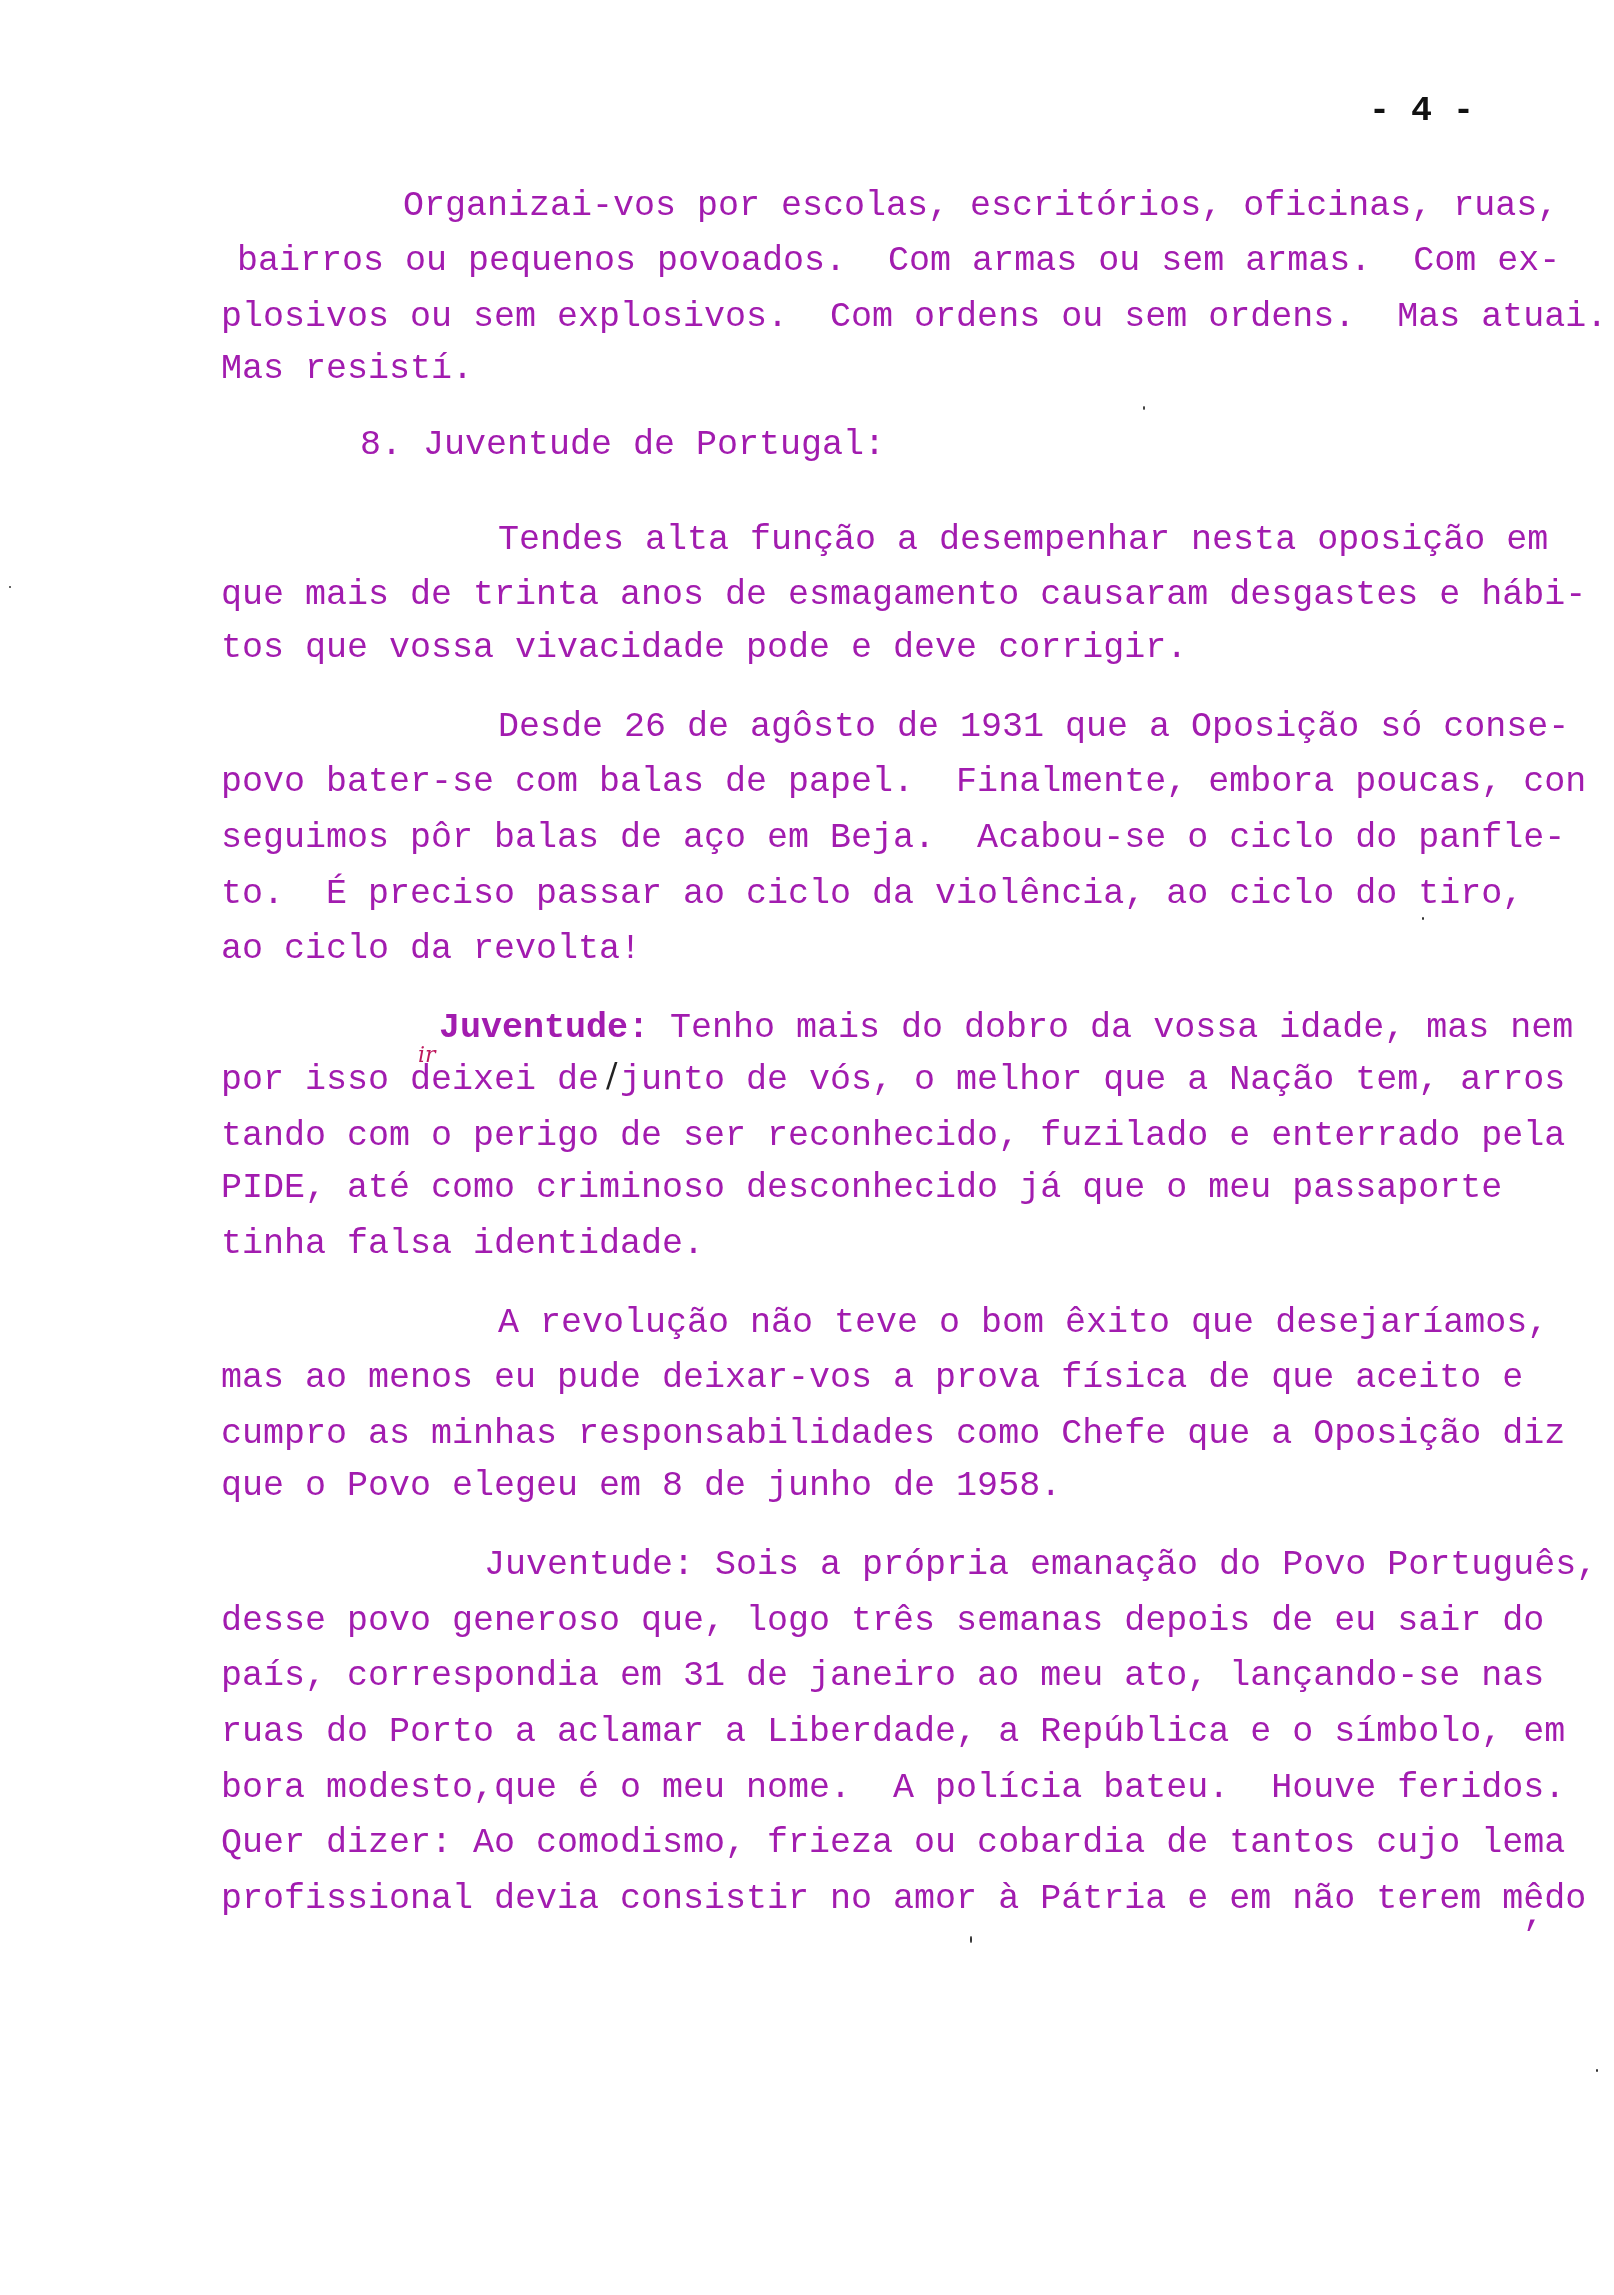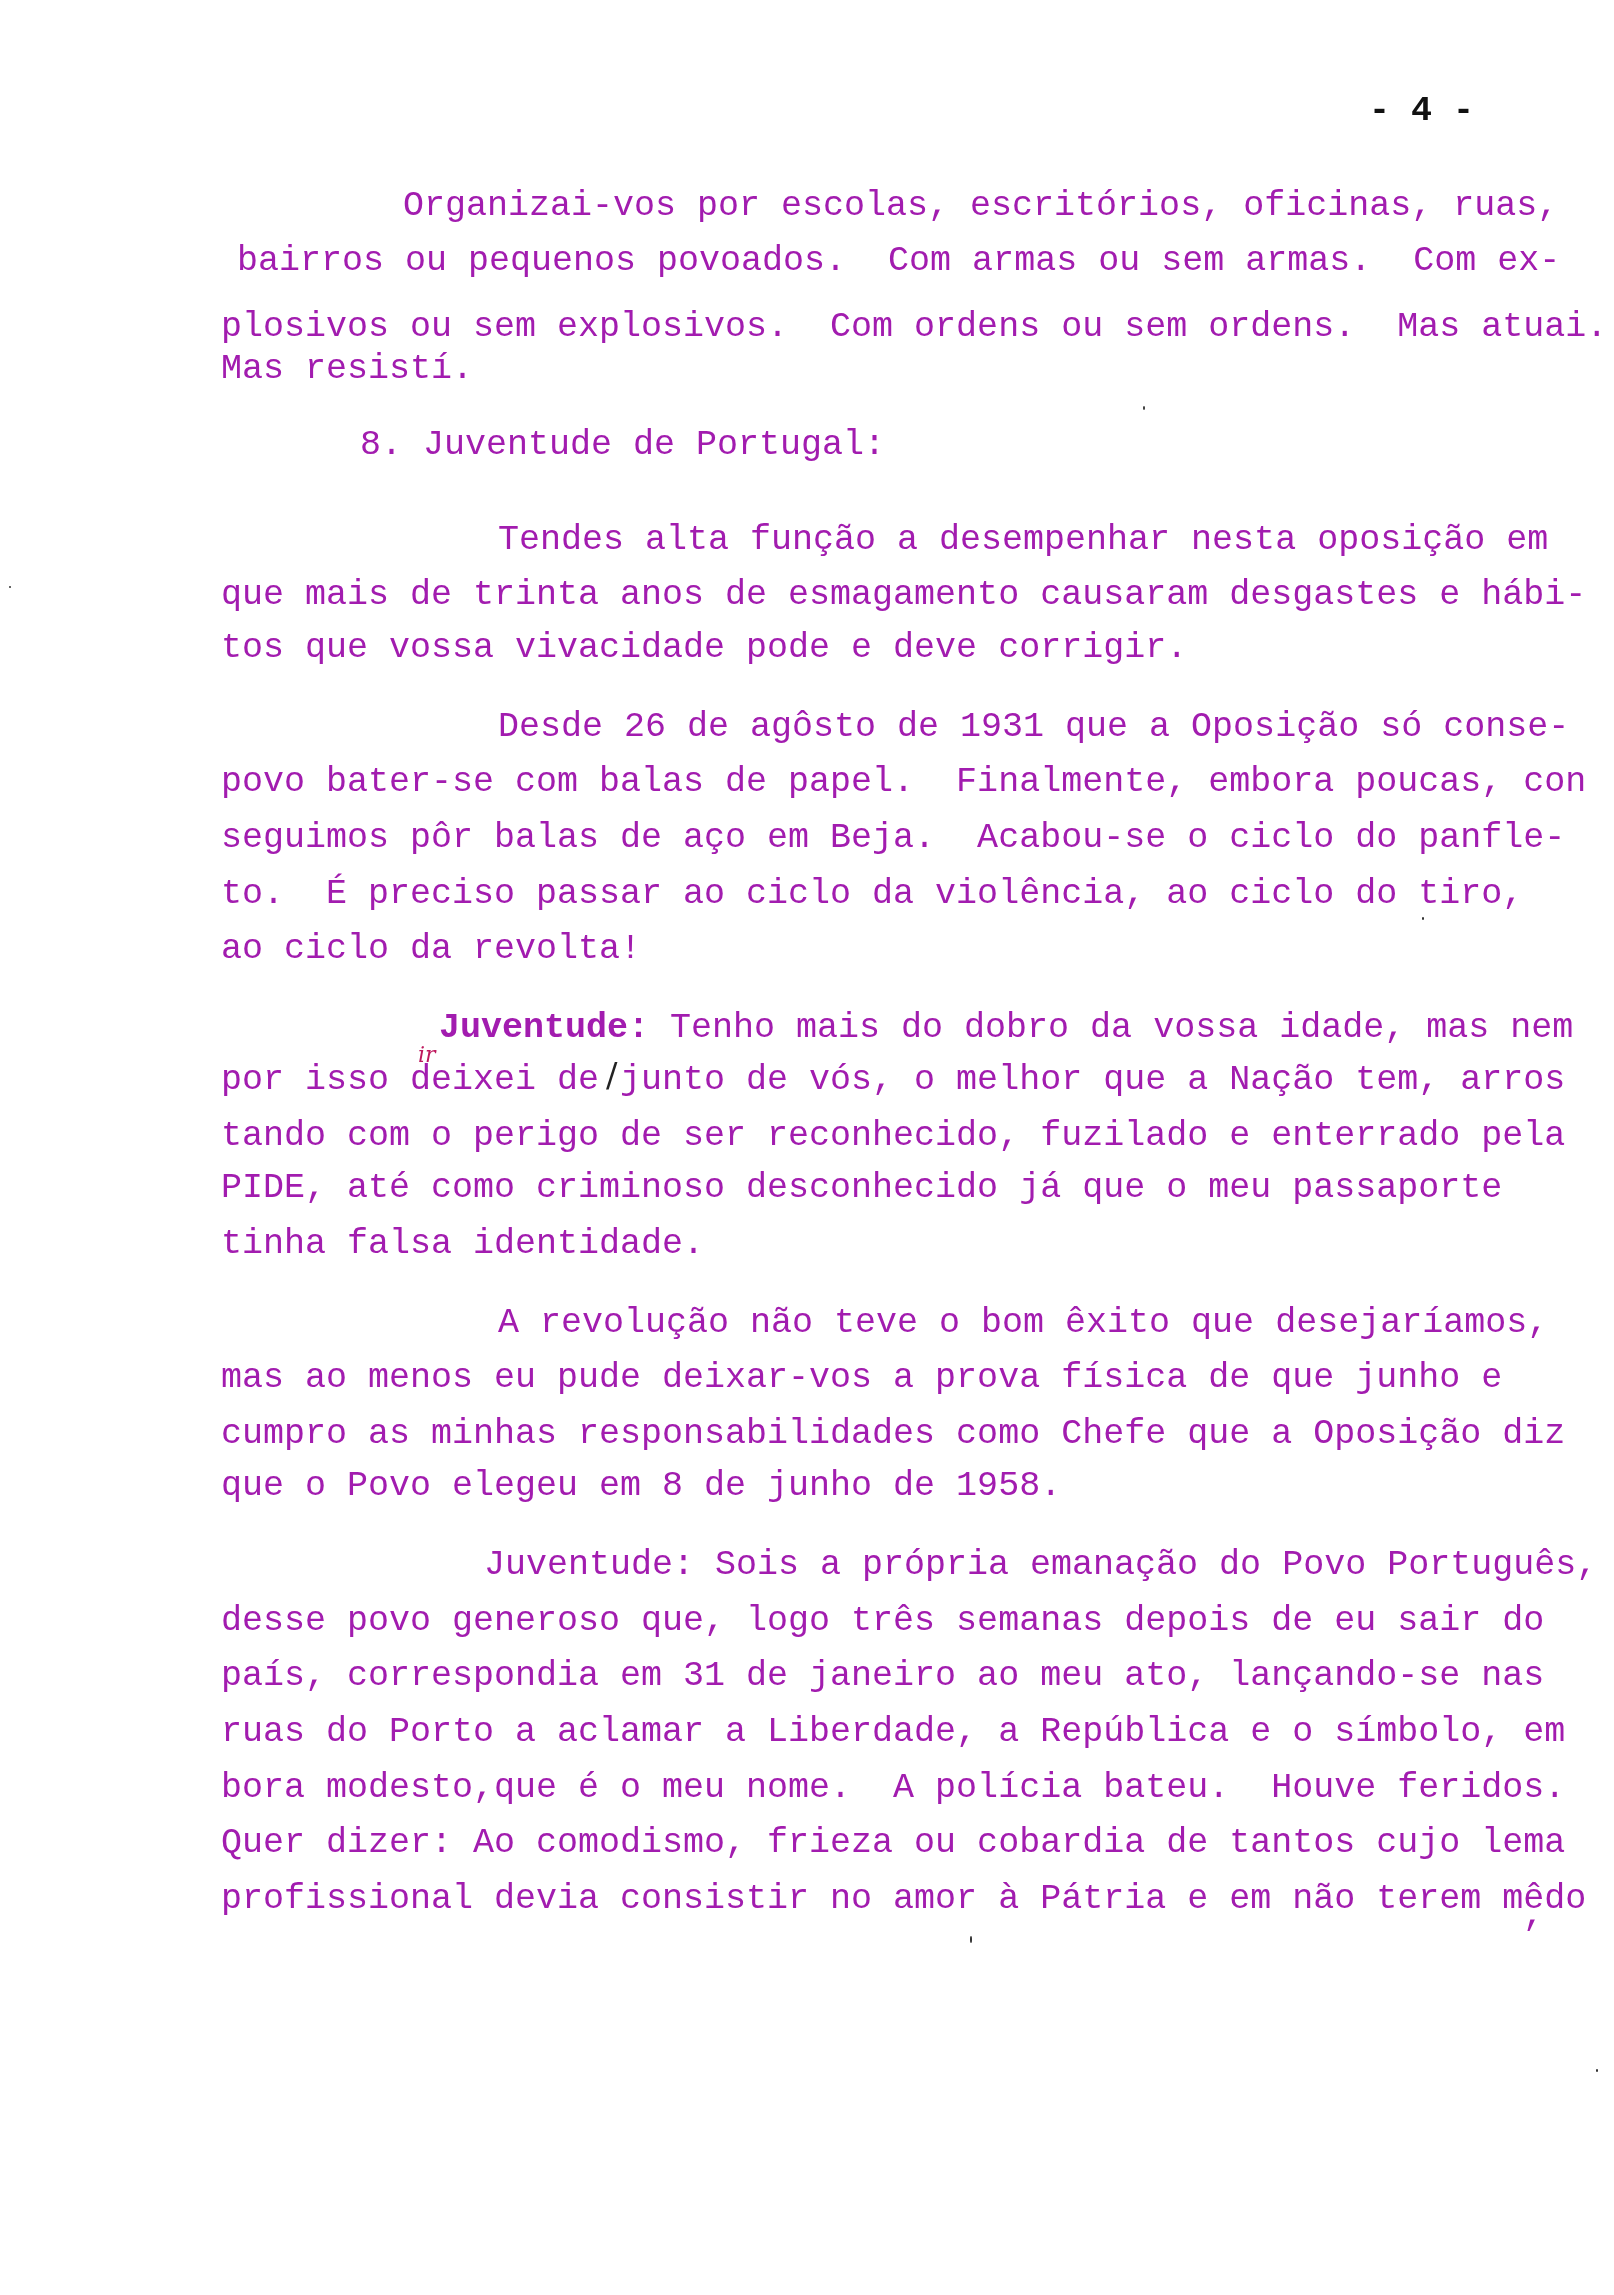--- a/index.html
+++ b/index.html
@@ -64,21 +64,21 @@
 </head>
 <body>
 
 <div class="page">
 
   <div class="page-number">- 4 -</div>
 
   <div>
     <div class="line" style="left:403px; top:187px;">Organizai-vos por escolas, escritórios, oficinas, ruas,</div>
     <div class="line" style="top:242px;margin-left:16px;">bairros ou pequenos povoados.  Com armas ou sem armas.  Com ex-</div>
-    <div class="line" style="top:298px;margin-top:10px;">plosivos ou sem explosivos.  Com ordens ou sem ordens.  Mas atuai.</div>
+    <div class="line" style="top:298px;">plosivos ou sem explosivos.  Com ordens ou sem ordens.  Mas atuai.</div>
     <div class="line" style="top:350px;">Mas resistí.</div>
   </div>
 
   <div class="line" style="left:360px; top:426px;">8. Juventude de Portugal:</div>
 
   <div>
     <div class="line" style="left:498px; top:521px;">Tendes alta função a desempenhar nesta oposição em</div>
     <div class="line" style="top:576px;">que mais de trinta anos de esmagamento causaram desgastes e hábi-</div>
     <div class="line" style="top:629px;">tos que vossa vivacidade pode e deve corrigir.</div>
   </div>
@@ -96,21 +96,21 @@
     <div class="annotation" style="left:418px; top:1042px;">ir</div>
     <div class="slash-mark" style="left:606px; top:1055px;">/</div>
     <div class="line" style="top:1061px;">por isso deixei de junto de vós, o melhor que a Nação tem, arros</div>
     <div class="line" style="top:1117px;">tando com o perigo de ser reconhecido, fuzilado e enterrado pela</div>
     <div class="line" style="top:1169px;">PIDE, até como criminoso desconhecido já que o meu passaporte</div>
     <div class="line" style="top:1225px;">tinha falsa identidade.</div>
   </div>
 
   <div>
     <div class="line" style="left:498px; top:1304px;">A revolução não teve o bom êxito que desejaríamos,</div>
-    <div class="line" style="top:1359px;">mas ao menos eu pude deixar-vos a prova física de que junho e</div>
+    <div class="line" style="top:1359px;">mas ao menos eu pude deixar-vos a prova física de que aceito e</div>
     <div class="line" style="top:1415px;">cumpro as minhas responsabilidades como Chefe que a Oposição diz</div>
     <div class="line" style="top:1467px;">que o Povo elegeu em 8 de junho de 1958.</div>
   </div>
 
   <div>
     <div class="line" style="left:439px; top:1546px;margin-left:45px;">Juventude: Sois a própria emanação do Povo Português,</div>
     <div class="line" style="top:1602px;">desse povo generoso que, logo três semanas depois de eu sair do</div>
     <div class="line" style="top:1657px;">país, correspondia em 31 de janeiro ao meu ato, lançando-se nas</div>
     <div class="line" style="top:1713px;">ruas do Porto a aclamar a Liberdade, a República e o símbolo, em</div>
     <div class="line" style="top:1769px;">bora modesto,que é o meu nome.  A polícia bateu.  Houve feridos.</div>

